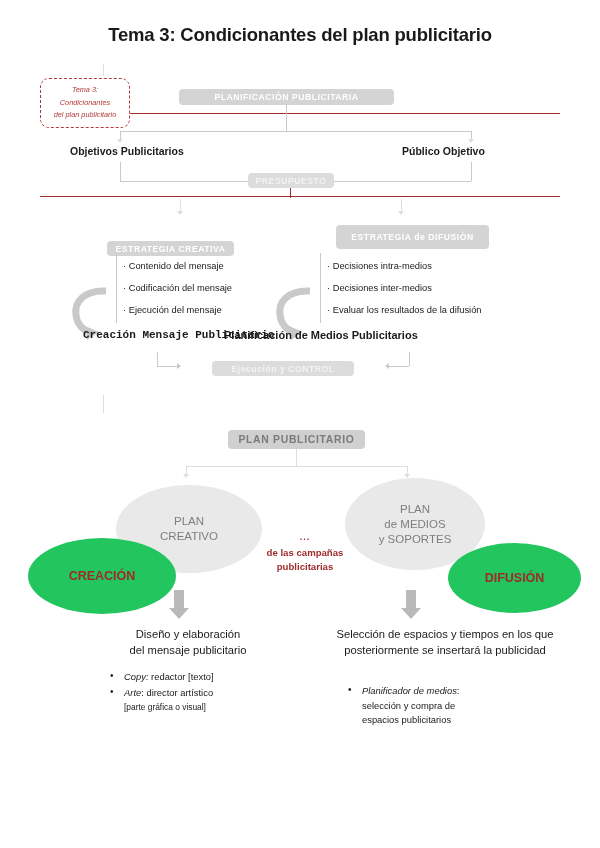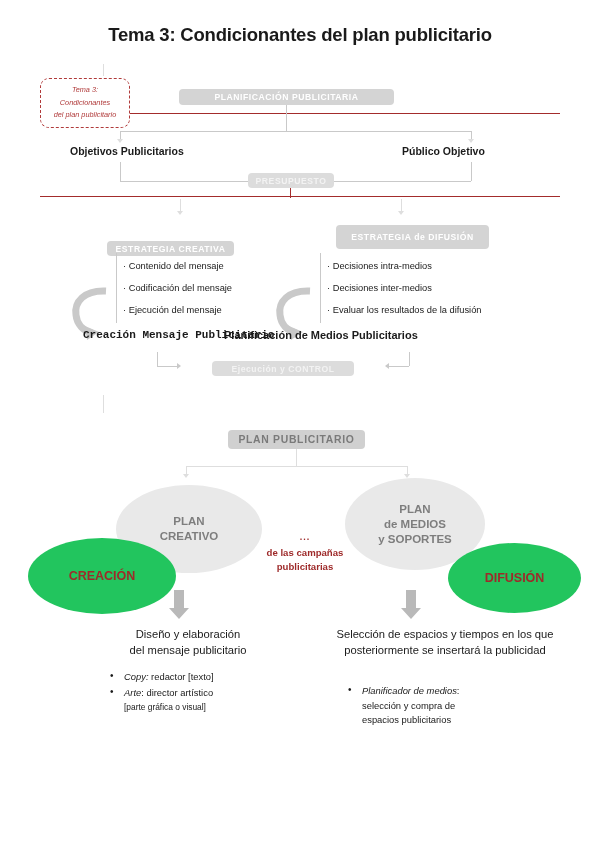--- a/index.html
+++ b/index.html
@@ -77,21 +77,21 @@
   .ar-down{width:0;height:0;border-left:3px solid transparent;border-right:3px solid transparent;border-top:4px solid #c9c9c9;}
   .ar-down.faint{border-top-color:#dedede;}
   .ar-right{width:0;height:0;border-top:3px solid transparent;border-bottom:3px solid transparent;border-left:4px solid #c9c9c9;}
   .ar-left{width:0;height:0;border-top:3px solid transparent;border-bottom:3px solid transparent;border-right:4px solid #c9c9c9;}
 
   
   .oval{
     border-radius:50%;display:flex;align-items:center;justify-content:center;
     text-align:center;line-height:15px;
   }
-  .oval.light{background:#e9e9e9;color:#7e7e7e;font-size:11.5px;font-weight:bold;}
+  .oval.light{background:#e9e9e9;color:#7e7e7e;font-size:11.5px;font-weight:normal;}
   .oval.dark{background:#22c55e;color:#9e2a2a;font-size:12.5px;font-weight:bold;}
   #ov-plan-creativo{left:116px;top:485px;width:146px;height:88px;z-index:2;}
   #ov-plan-medios{left:345px;top:478px;width:140px;height:92px;z-index:2;}
   #ov-creacion{left:28px;top:538px;width:148px;height:76px;z-index:3;}
   #ov-difusion{left:448px;top:543px;width:133px;height:70px;z-index:3;}
 
   
   #center-note{
     left:235px;top:530px;width:140px;text-align:center;
     color:#9e2a2a;font-size:9.6px;font-weight:bold;line-height:14px;z-index:4;

